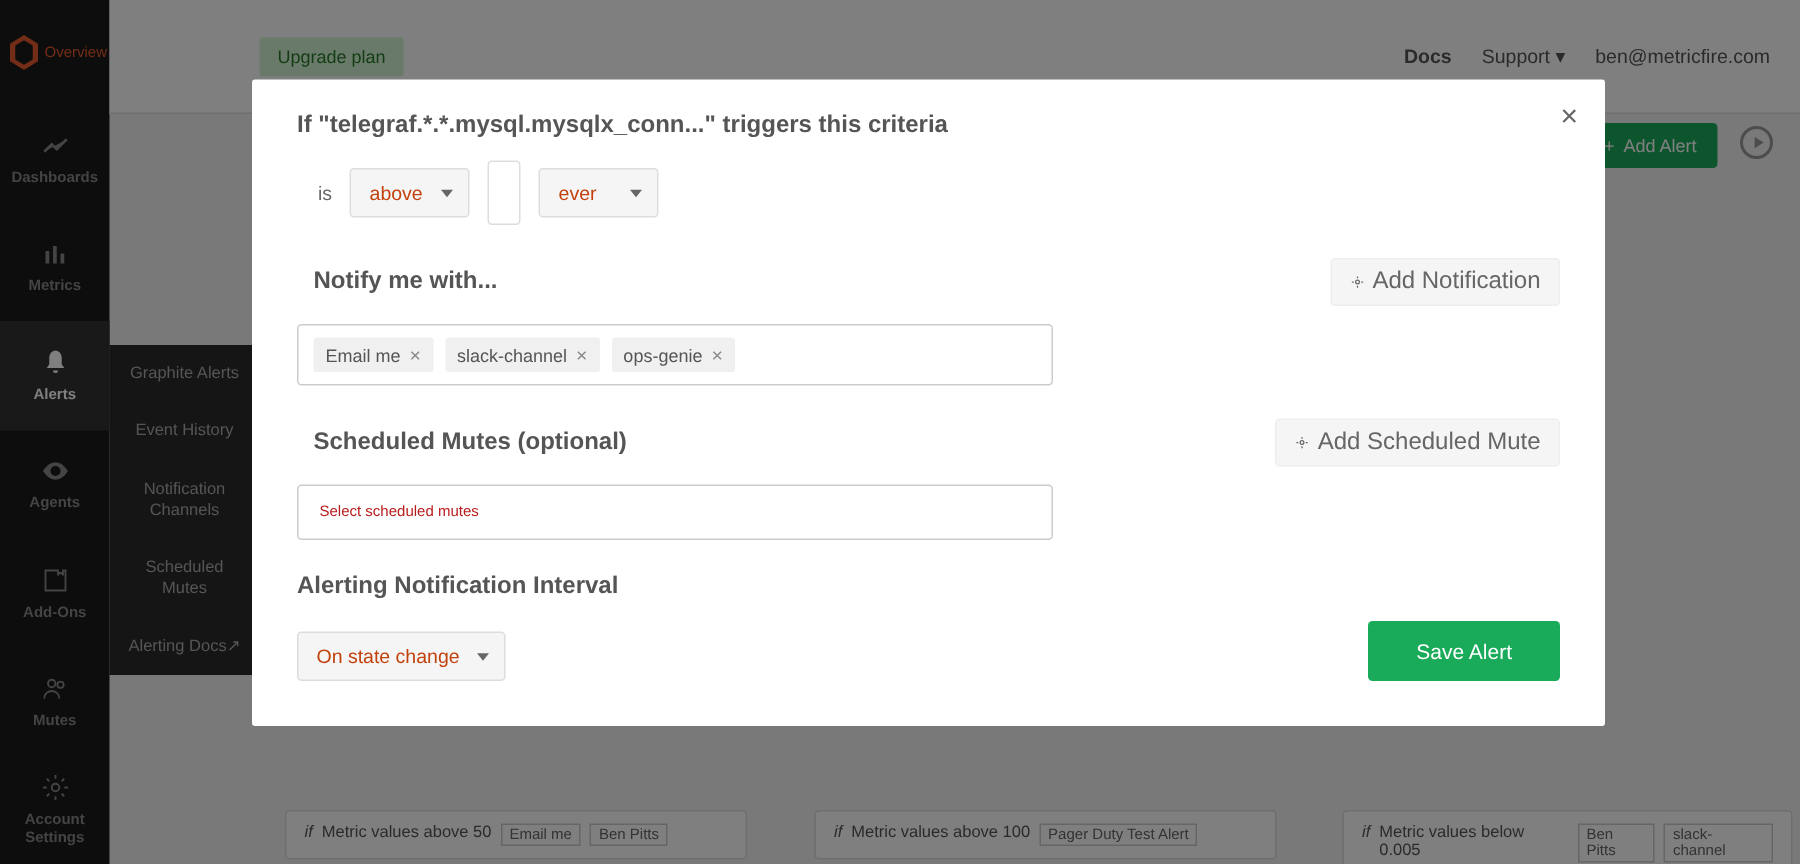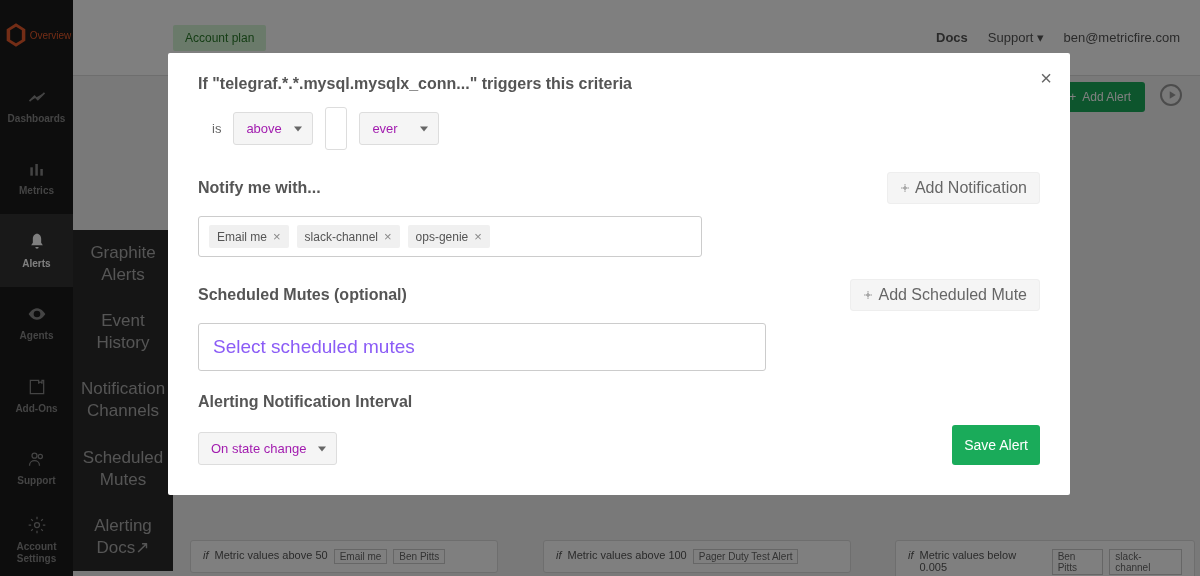--- a/index.html
+++ b/index.html
@@ -8,21 +8,21 @@
 
 .sidebar { position: absolute; left: 0; top: 0; width: 73px; height: 576px; background: #1a1a1a; display: flex; flex-direction: column; }
 .logo { height: 70px; display: flex; flex-direction: row; align-items: center; justify-content: center; }
 .logo-svg { fill: #E65A2C; }
 .logo-label { color: #E65A2C; font-size: 10px; margin-top: 2px; }
 .nav-item { height: 73px; display: flex; flex-direction: column; align-items: center; justify-content: center; color: #888; font-size: 10px; gap: 6px; cursor: pointer; font-weight: bold; }
 .nav-item.active { background: #333; color: #fff; }
 .nav-icon { width: 20px; height: 20px; fill: currentColor; }
 
 
-.sub-sidebar { position: absolute; left: 73px; top: 230px; width: 100px; background: #2a2a2a; color: #aaa; font-size: 17px; }
+.sub-sidebar { position: absolute; left: 73px; top: 230px; width: 100px; background: #2a2a2a; color: #aaa; font-size: 11px; }
 .sub-sidebar .sub-item { padding: 12px 8px; text-align: center; line-height: 1.3; cursor: pointer; }
 
 
 .header { position: absolute; left: 73px; top: 0; right: 0; height: 76px; background: #fff; border-bottom: 1px solid #ddd; display: flex; align-items: center; padding: 0 20px; }
 .upgrade-btn { background: #d4f5d4; color: #2a7a2a; border: none; padding: 6px 12px; font-size: 12px; border-radius: 2px; cursor: pointer; margin-left: 80px;}
 .header-right { margin-left: auto; display: flex; align-items: center; gap: 20px; font-size: 13px; color: #555; }
 .docs-link, .support-link, .email-link { cursor: pointer; }
 
 
 .add-alert-btn { position: absolute; right: 55px; top: 82px; background: #1aab5a; color: #fff; border: none; padding: 8px 14px; font-size: 12px; border-radius: 3px; display: flex; align-items: center; gap: 6px;}
@@ -34,37 +34,37 @@
 
 .modal { position: absolute; left: 168px; top: 53px; width: 902px; background: #fff; border-radius: 2px; padding: 22px 30px 30px 30px; }
 .modal-close { position: absolute; right: 18px; top: 14px; color: #666; font-size: 20px; cursor: pointer; }
 .tabs { display: flex; justify-content: center; gap: 28px; border-bottom: 1px solid #eee; margin-bottom: 20px; }
 .tab { padding: 12px 4px; font-size: 15px; color: #999; cursor: pointer; }
 .tab.active { color: #333; font-weight: bold; border-bottom: 3px solid #E65A2C; }
 
 .section-heading { font-size: 16px; color: #555; font-weight: bold; margin-bottom: 14px; }
 .row { display: flex; align-items: center; gap: 12px; margin-bottom: 22px; }
 .label { font-size: 13px; color: #666; padding-left: 14px; }
-.select-box { border: 1px solid #ddd; background: #f5f5f5; padding: 8px 30px 8px 12px; font-size: 13px; color: #a21caf; border-radius: 3px; position: relative; cursor: pointer; min-width: 80px;}
+.select-box { border: 1px solid #ddd; background: #f5f5f5; padding: 8px 30px 8px 12px; font-size: 13px; color: #c2410c; border-radius: 3px; position: relative; cursor: pointer; min-width: 80px;}
 .select-box::after { content: ""; position: absolute; right: 10px; top: 50%; transform: translateY(-50%); border-left: 4px solid transparent; border-right: 4px solid transparent; border-top: 5px solid #666; }
 .text-input { border: 1px solid #ddd; padding: 13px 10px; font-size: 13px; width: 14px; border-radius: 3px; }
 
-.section-row { display: flex; align-items: center; justify-content: space-between; margin-bottom: 12px; }
+.section-row { display: flex; align-items: center; justify-content: space-between; margin-bottom: 12px; margin-left: 11px; }
 .add-btn { background: #f5f5f5; border: 1px solid #eee; padding: 6px 12px; font-size: 16px; color: #666; border-radius: 3px; cursor: pointer; display: flex; align-items: center; gap: 5px;}
 .add-btn svg { width: 10px; height: 10px; fill: #666; }
 
 .chip-input { border: 1px solid #ccc; border-radius: 3px; padding: 8px 10px; display: flex; gap: 8px; flex-wrap: wrap; width: 504px; min-height: 38px; }
 .chip { background: #f0f0f0; padding: 4px 8px; font-size: 12px; color: #555; border-radius: 2px; display: flex; align-items: center; gap: 6px; }
 .chip-x { color: #888; cursor: pointer; font-size: 13px; }
 .chip-text-input { border: none; outline: none; flex: 1; min-width: 20px; }
 
-.placeholder-input { border: 1px solid #ccc; border-radius: 3px; padding: 12px 14px; width: 568px; color: #8b5cf6; font-size: 19px; cursor: pointer;}
+.placeholder-input { border: 1px solid #ccc; border-radius: 3px; padding: 12px 14px; width: 504px; color: #b91c1c; font-size: 10px; cursor: pointer;}
 
 .modal-footer { display: flex; justify-content: space-between; align-items: flex-end; margin-top: 6px; }
-.save-btn { background: #1aab5a; color: #fff; border: none; padding: 12px 12px; font-size: 14px; border-radius: 3px; cursor: pointer; }
+.save-btn { background: #1aab5a; color: #fff; border: none; padding: 12px 32px; font-size: 14px; border-radius: 3px; cursor: pointer; }
 
 
 .bg-card { position: absolute; background: #fff; border: 1px solid #ddd; border-radius: 3px; padding: 8px 12px; font-size: 11px; color: #555; display: flex; align-items: flex-start; gap: 6px; }
 .bg-card .tag { border: 1px solid #ccc; padding: 1px 5px; color: #666; font-size: 10px; }
 .bg-card .if { font-style: italic; }
 
 .bg-right-1 { right: 8px; top: 328px; width: 300px; border: none; background: transparent; }
 .bg-right-1 .line1 { font-size: 12px; text-align: right; }
 .bg-right-1 .line2 { font-size: 11px; color: #888; text-align: right;}
 .bg-right-1 .tags { display: flex; gap: 4px; justify-content: flex-end; margin-top: 6px;}
@@ -112,41 +112,41 @@
         <path d="M4 4 H14 V8 A2 2 0 0 1 18 8 V4 H20 V20 H4 Z" fill="none" stroke="#888" stroke-width="1.5"></path>
       </svg>
     <span>Add-Ons</span>
   </div>
   <div class="nav-item">
     <svg class="nav-icon" viewBox="0 0 24 24">
         <circle cx="9" cy="8" r="3" fill="none" stroke="#888" stroke-width="1.5"></circle>
         <circle cx="16" cy="9" r="2.5" fill="none" stroke="#888" stroke-width="1.5"></circle>
         <path d="M3 20 C3 16 6 14 9 14 S15 16 15 20" fill="none" stroke="#888" stroke-width="1.5"></path>
       </svg>
-    <span>Support</span>
+    <span>Mutes</span>
   </div>
   <div class="nav-item">
     <svg class="nav-icon" viewBox="0 0 24 24">
         <circle cx="12" cy="12" r="3" fill="none" stroke="#888" stroke-width="1.5"></circle>
         <path d="M12 2 V5 M12 19 V22 M2 12 H5 M19 12 H22 M5 5 L7 7 M17 17 L19 19 M5 19 L7 17 M17 7 L19 5" stroke="#888" stroke-width="1.5"></path>
       </svg>
     <span style="text-align:center;line-height:1.2;">Account Settings</span>
   </div>
 </div>
 
 <div class="sub-sidebar">
   <div class="sub-item">Graphite Alerts</div>
   <div class="sub-item">Event History</div>
   <div class="sub-item">Notification Channels</div>
   <div class="sub-item">Scheduled Mutes</div>
   <div class="sub-item">Alerting Docs↗</div>
 </div>
 
 <div class="header">
-  <button class="upgrade-btn">Account plan</button>
+  <button class="upgrade-btn">Upgrade plan</button>
   <div class="header-right">
     <span class="docs-link" style="font-weight:bold;">Docs</span>
     <span class="support-link">Support ▾</span>
     <span class="email-link">ben@metricfire.com</span>
   </div>
 </div>
 <button class="add-alert-btn">
   <span>+</span>
   <span>Add Alert</span>
 </button>

